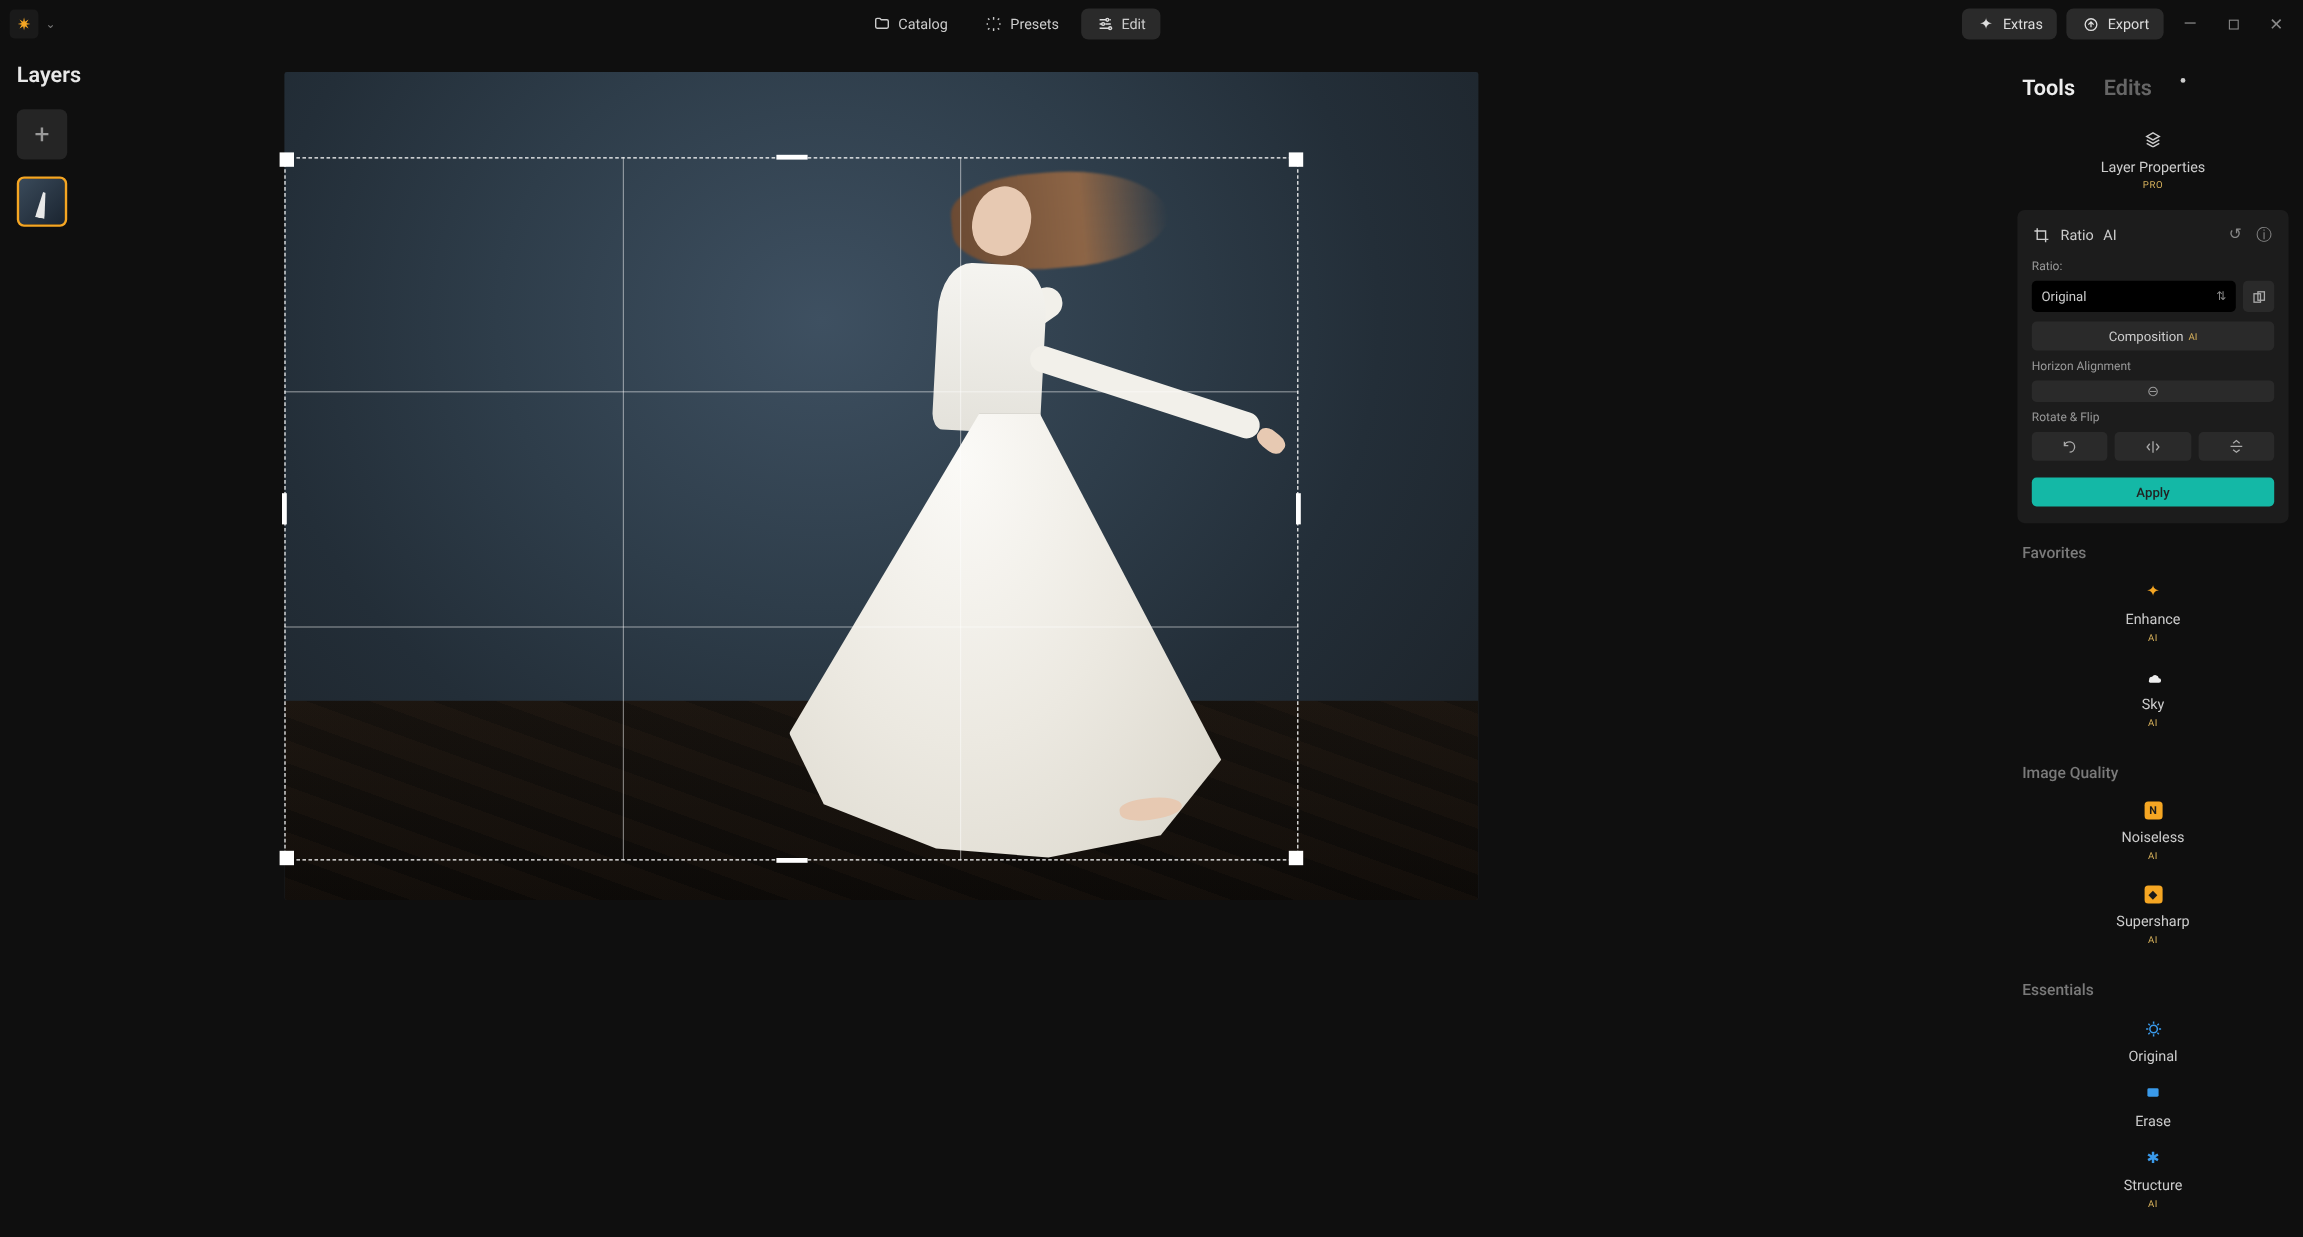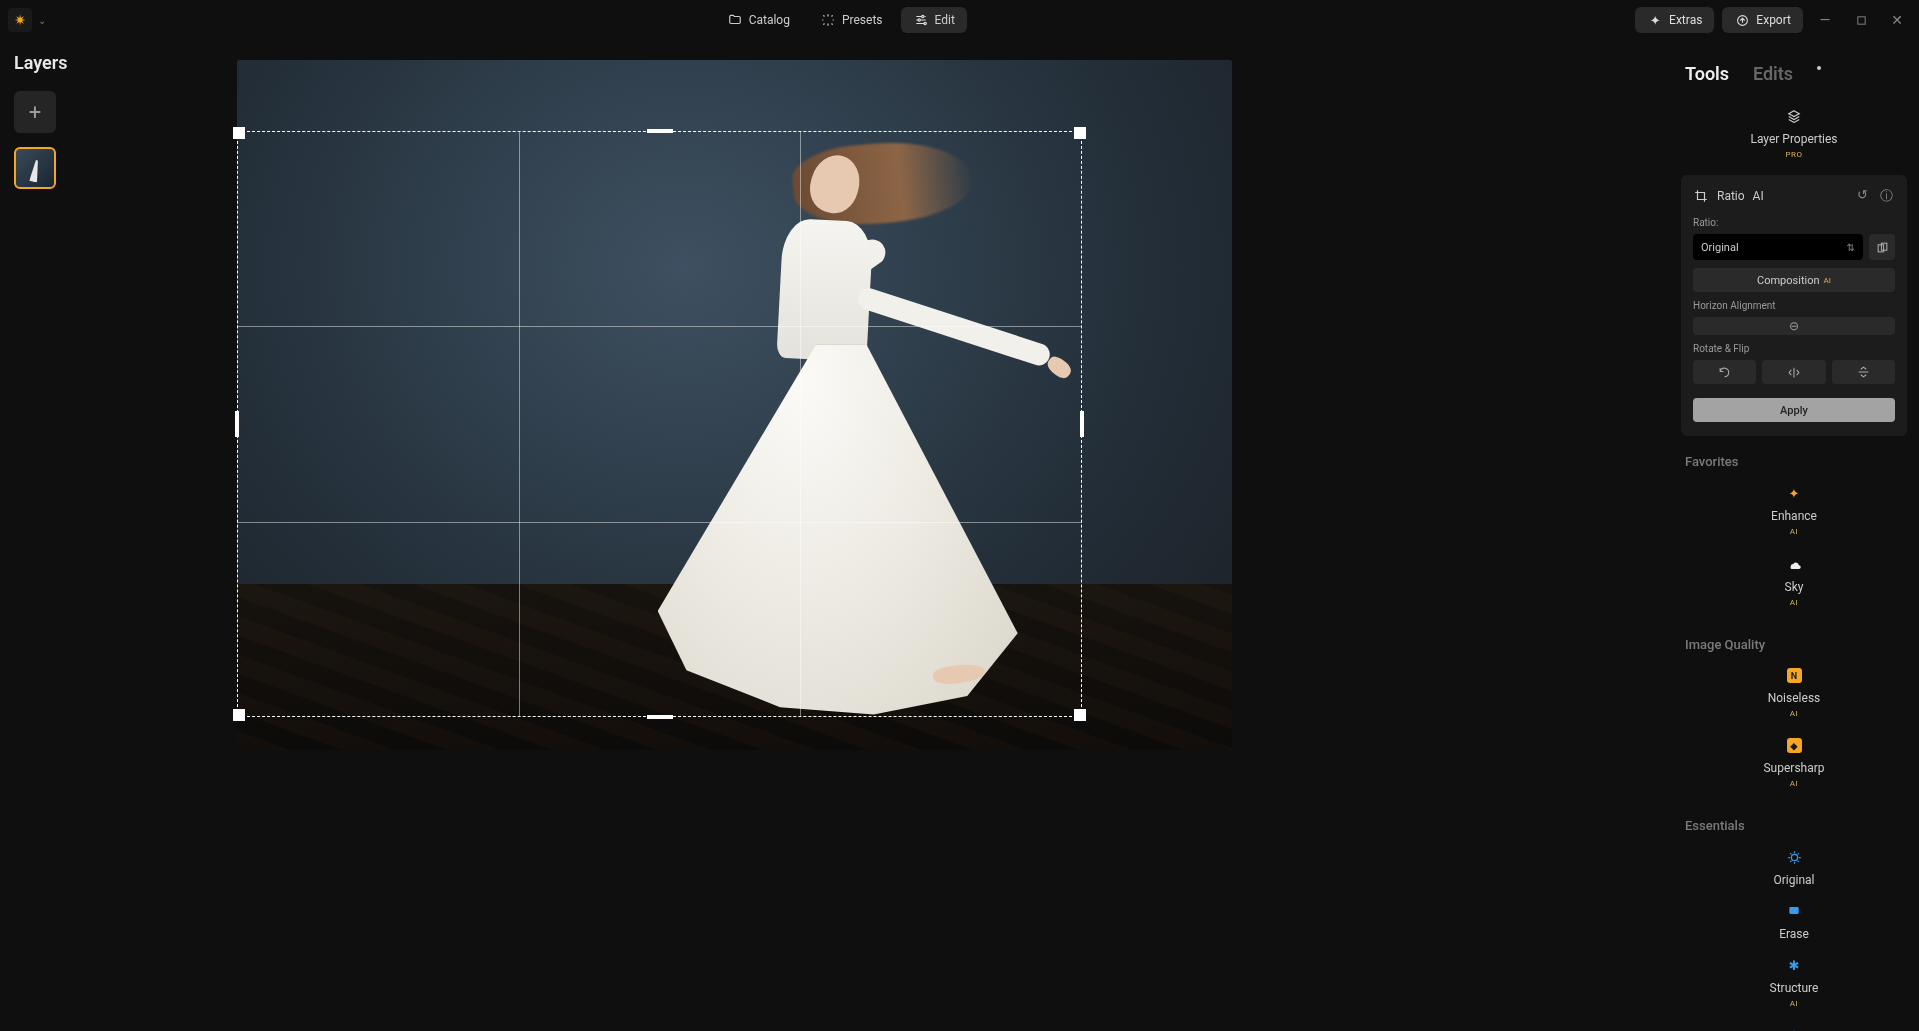--- a/index.html
+++ b/index.html
@@ -69,21 +69,21 @@
 .label-sm { font-size:10px; color:#999; margin:8px 0 6px; display:block; }
 .select { display:flex; align-items:center; justify-content:space-between; background:#000000; border-radius:4px; padding:5px 8px; font-size:11px; color:#ccc; cursor:pointer; flex:1; }
 .ratio-row { display:flex; gap:6px; }
 .sq-btn { width:26px; height:26px; background:#2a2a2a; border-radius:4px; display:flex; align-items:center; justify-content:center; color:#aaa; font-size:12px; cursor:pointer; }
 .wide-btn { background:#2a2a2a; border-radius:4px; height:24px; display:flex; align-items:center; justify-content:center; gap:4px; font-size:11px; color:#ccc; cursor:pointer; }
 .wide-btn.full { width:100%; }
 .slider-track { background:#2a2a2a; height:18px; border-radius:4px; position:relative; cursor:pointer; }
 .slider-mark { position:absolute; left:50%; top:50%; transform:translate(-50%,-50%); color:#999; font-size:12px; }
 .btn-row3 { display:flex; gap:6px; }
 .btn-row3 .wide-btn { flex:1; }
-.apply-btn { background:#a3a3a3; color:#222; border-radius:4px; height:24px; display:flex; align-items:center; justify-content:center; font-size:11px; font-weight:500; cursor:pointer; margin-top:14px; }
+.apply-btn { background:#14b8a6; color:#222; border-radius:4px; height:24px; display:flex; align-items:center; justify-content:center; font-size:11px; font-weight:500; cursor:pointer; margin-top:14px; }
 
 .section-title { font-size:13px; color:#7a7a7a; font-weight:500; margin:18px 0 8px 4px; }
 
 .icn { width:16px; height:16px; display:inline-flex; align-items:center; justify-content:center; font-size:13px; }
 .icn.star { color:#f5a623; }
 .icn.cloud { color:#eee; }
 .icn.yellow { background:#f5a623; color:#1a1a1a; border-radius:3px; width:15px; height:15px; font-size:9px; font-weight:700; }
 .icn.blue { color:#3a9aea; }
 svg { display:block; }
 </style>

